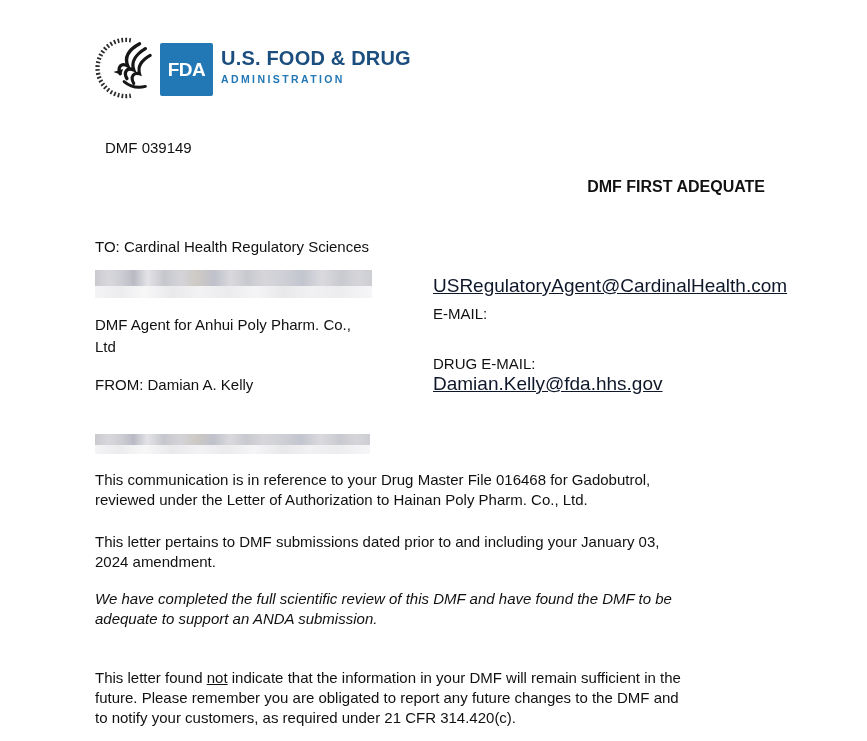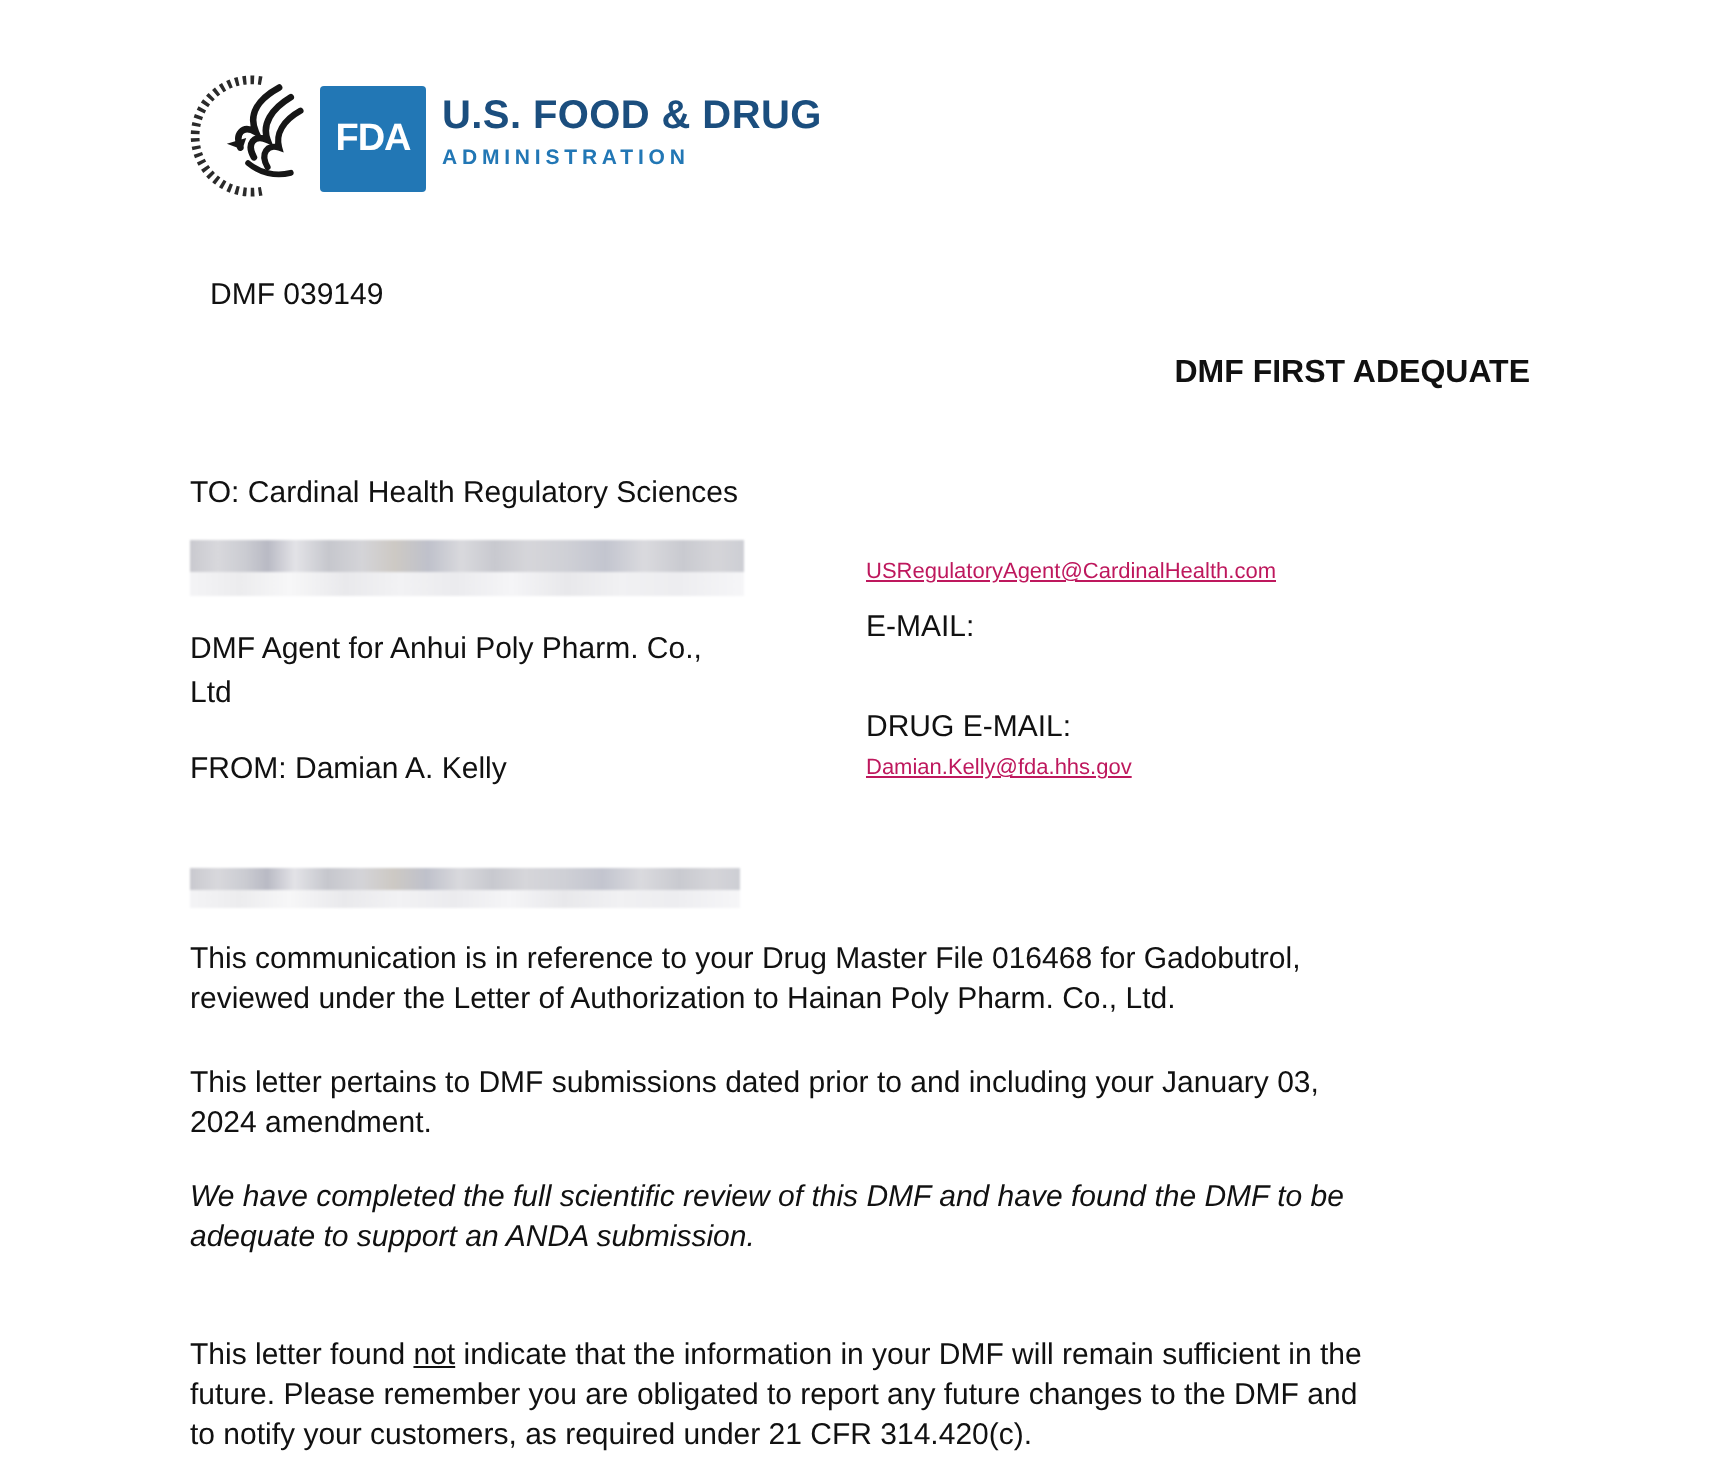--- a/index.html
+++ b/index.html
@@ -36,23 +36,23 @@
   
   .to-line    { left: 95px;  top: 237px; }
   .email-label{ left: 433px; top: 256px; margin-top: 48px; }
   .email-link { left: 433px; top: 276px; }
   .agent-block{ left: 95px;  top: 314px; line-height: 22px; }
   .rbpm-label { left: 433px; top: 354px; }
   .rbpm-link  { left: 433px; top: 374px; }
   .from-line  { left: 95px;  top: 375px; }
 
   a.link {
-    color: #be185d;
+    color: #0f172a;
     cursor: pointer;
-    font-size: 11px;
+    font-size: 19px;
     line-height: 20px;
     white-space: nowrap;
   }
 
   
   .redaction { overflow: hidden; filter: blur(0.6px); }
   .redaction .band-dark {
     height: 56%;
     background-image: linear-gradient(90deg,
       #c9c9cf 0%, #d8d8dc 5%, #cbccd2 10%, #b9bac4 14%, #e3e3e7 19%,

